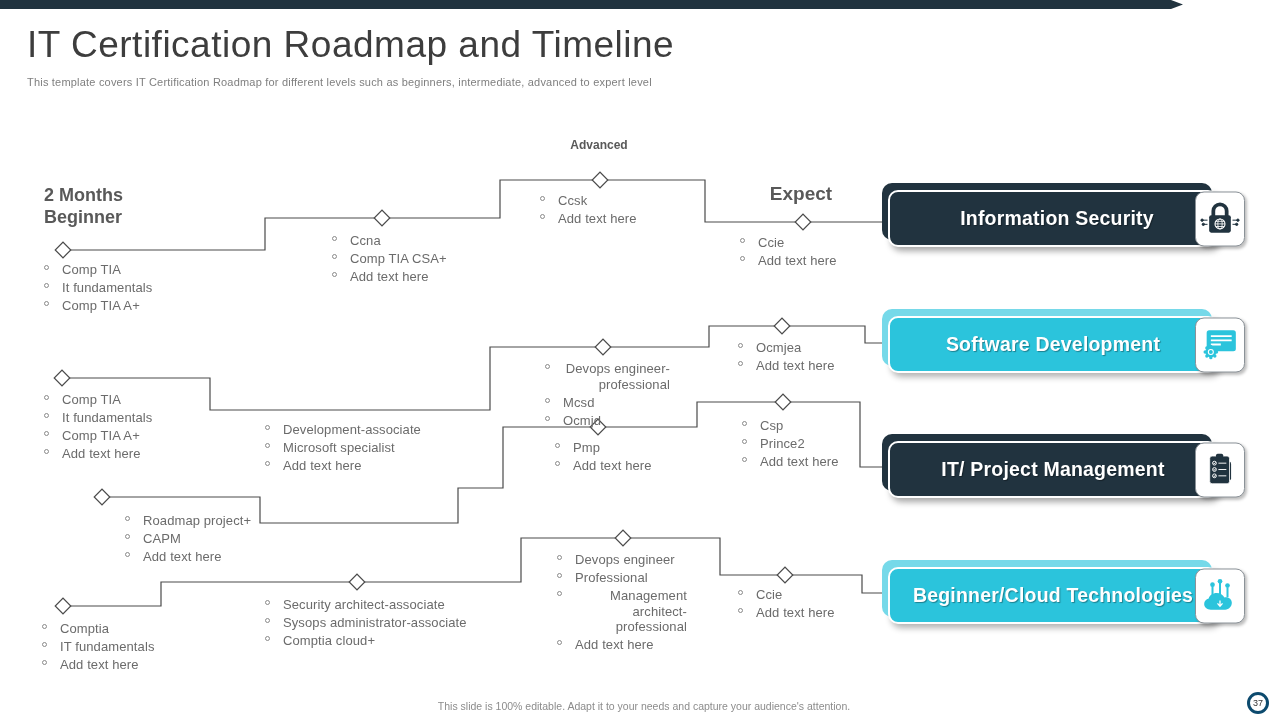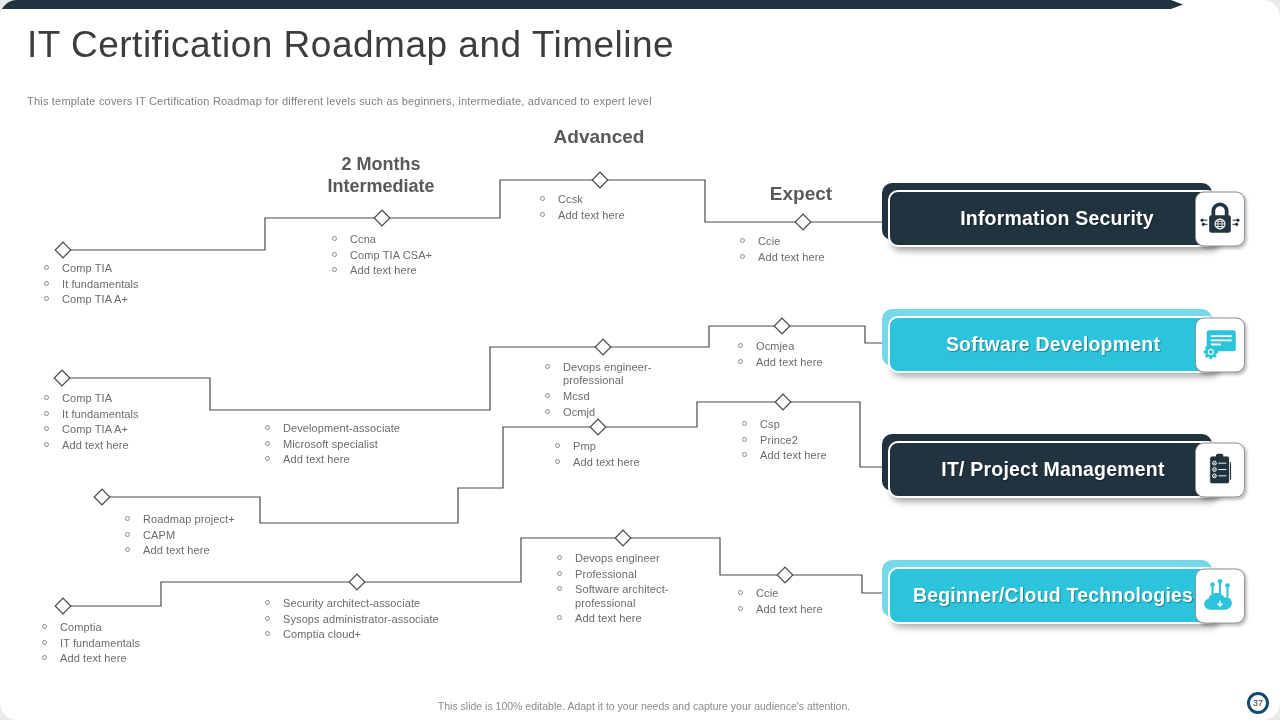--- a/index.html
+++ b/index.html
@@ -3,47 +3,46 @@
 <meta charset="utf-8">
 <style>
   * { box-sizing: border-box; margin: 0; padding: 0; }
   html,body { background:#e9e9e9; }
   #slide {
     position: relative;
     width: 1280px; height: 720px;
     background: #ffffff;
     overflow: hidden;
     font-family: "Liberation Sans", sans-serif;
-    border-radius: 17px;
   }
   
   .topbar {
     position:absolute; left:0; top:0; width:1183px; height:9px;
     background:#21333F;
     clip-path: polygon(0 0, 1171px 0, 1183px 50%, 1171px 100%, 0 100%);
   }
   .title {
     position:absolute; left:27px; top:24px;
     font-size:37px; font-weight:400; color:#3d3d3d; letter-spacing:0.5px;
   }
   .subtitle {
     position:absolute; left:27px; top:76px;
-    font-size:11px; color:#7f7f7f; letter-spacing:0.2px;margin-top:19px;
+    font-size:11px; color:#7f7f7f; letter-spacing:0.2px;
   }
   
   .stage {
     position:absolute; font-weight:700; color:#595959;
     font-size:18px; line-height:1.22;
   }
   
   .wires { position:absolute; left:0; top:0; z-index:1; pointer-events:none; }
   
   ul.certs {
     position:absolute; z-index:2; list-style:none;
-    font-size:11px; color:#6b6b6b; letter-spacing:0.1px;
+    font-size:13px; color:#6b6b6b; letter-spacing:0.1px;text-align:right;
   }
   ul.certs li { display:flex; align-items:flex-start; margin-bottom:2.5px; line-height:1.2; }
   ul.certs .b {
     flex:none; width:5px; height:5px; margin:3px 13px 0 0;
     border:1px solid #8a8a8a; border-radius:50%;
   }
   
   .bar {
     position:absolute; left:888px; width:330px; height:57px; z-index:3;
     border-radius:10px; border:2px solid #ffffff;
@@ -76,22 +75,22 @@
 </head>
 <body>
 
 <div id="slide">
 
   <div class="topbar"></div>
 
   <h1 class="title">IT Certification Roadmap and Timeline</h1>
   <div class="subtitle">This template covers IT  Certification Roadmap for different levels such as beginners, intermediate, advanced to expert level</div>
 
-  <div class="stage" style="left:312px; top:154px; width:138px; text-align:center;">2 Months Intermediate</div>
-  <div class="stage" style="left:538px; top:125px; width:122px; text-align:center; font-size:19px;">Advanced</div>
+  <div class="stage" style="left:44px; top:185px; width:100px;">2 Months Beginner</div>
+  <div class="stage" style="left:538px; top:138px; width:122px; text-align:center; font-size:12px;">Advanced</div>
   <div class="stage" style="left:760px; top:182px; width:82px; text-align:center; font-size:19px;">Expect</div>
 
   <svg class="wires" width="1280" height="720" viewBox="0 0 1280 720">
     <g fill="none" stroke="#4a4a4a" stroke-width="1.2">
       <polyline points="63,250 265,250 265,218 500,218 500,180 705,180 705,222 888,222"></polyline>
       <polyline points="62,378 210,378 210,410 490,410 490,347 709,347 709,326 865,326 865,343 888,343"></polyline>
       <polyline points="102,497 260,497 260,523 458,523 458,488 503,488 503,427 697,427 697,402 860,402 860,467 888,467"></polyline>
       <polyline points="63,606 161,606 161,582 521,582 521,538 720,538 720,575 862,575 862,593 888,593"></polyline>
     </g>
     <g fill="#ffffff" stroke="#4a4a4a" stroke-width="1.2">
@@ -289,21 +288,21 @@
     <li>
         <span class="b"></span>
         <span>Devops engineer</span>
       </li>
     <li>
         <span class="b"></span>
         <span>Professional</span>
       </li>
     <li>
         <span class="b"></span>
-        <span>Software architect-professional</span>
+        <span>Management architect-professional</span>
       </li>
     <li>
         <span class="b"></span>
         <span>Add text here</span>
       </li>
   </ul>
   <ul class="certs" style="left:738px; top:587px;">
     <li>
         <span class="b"></span>
         <span>Ccie</span>

